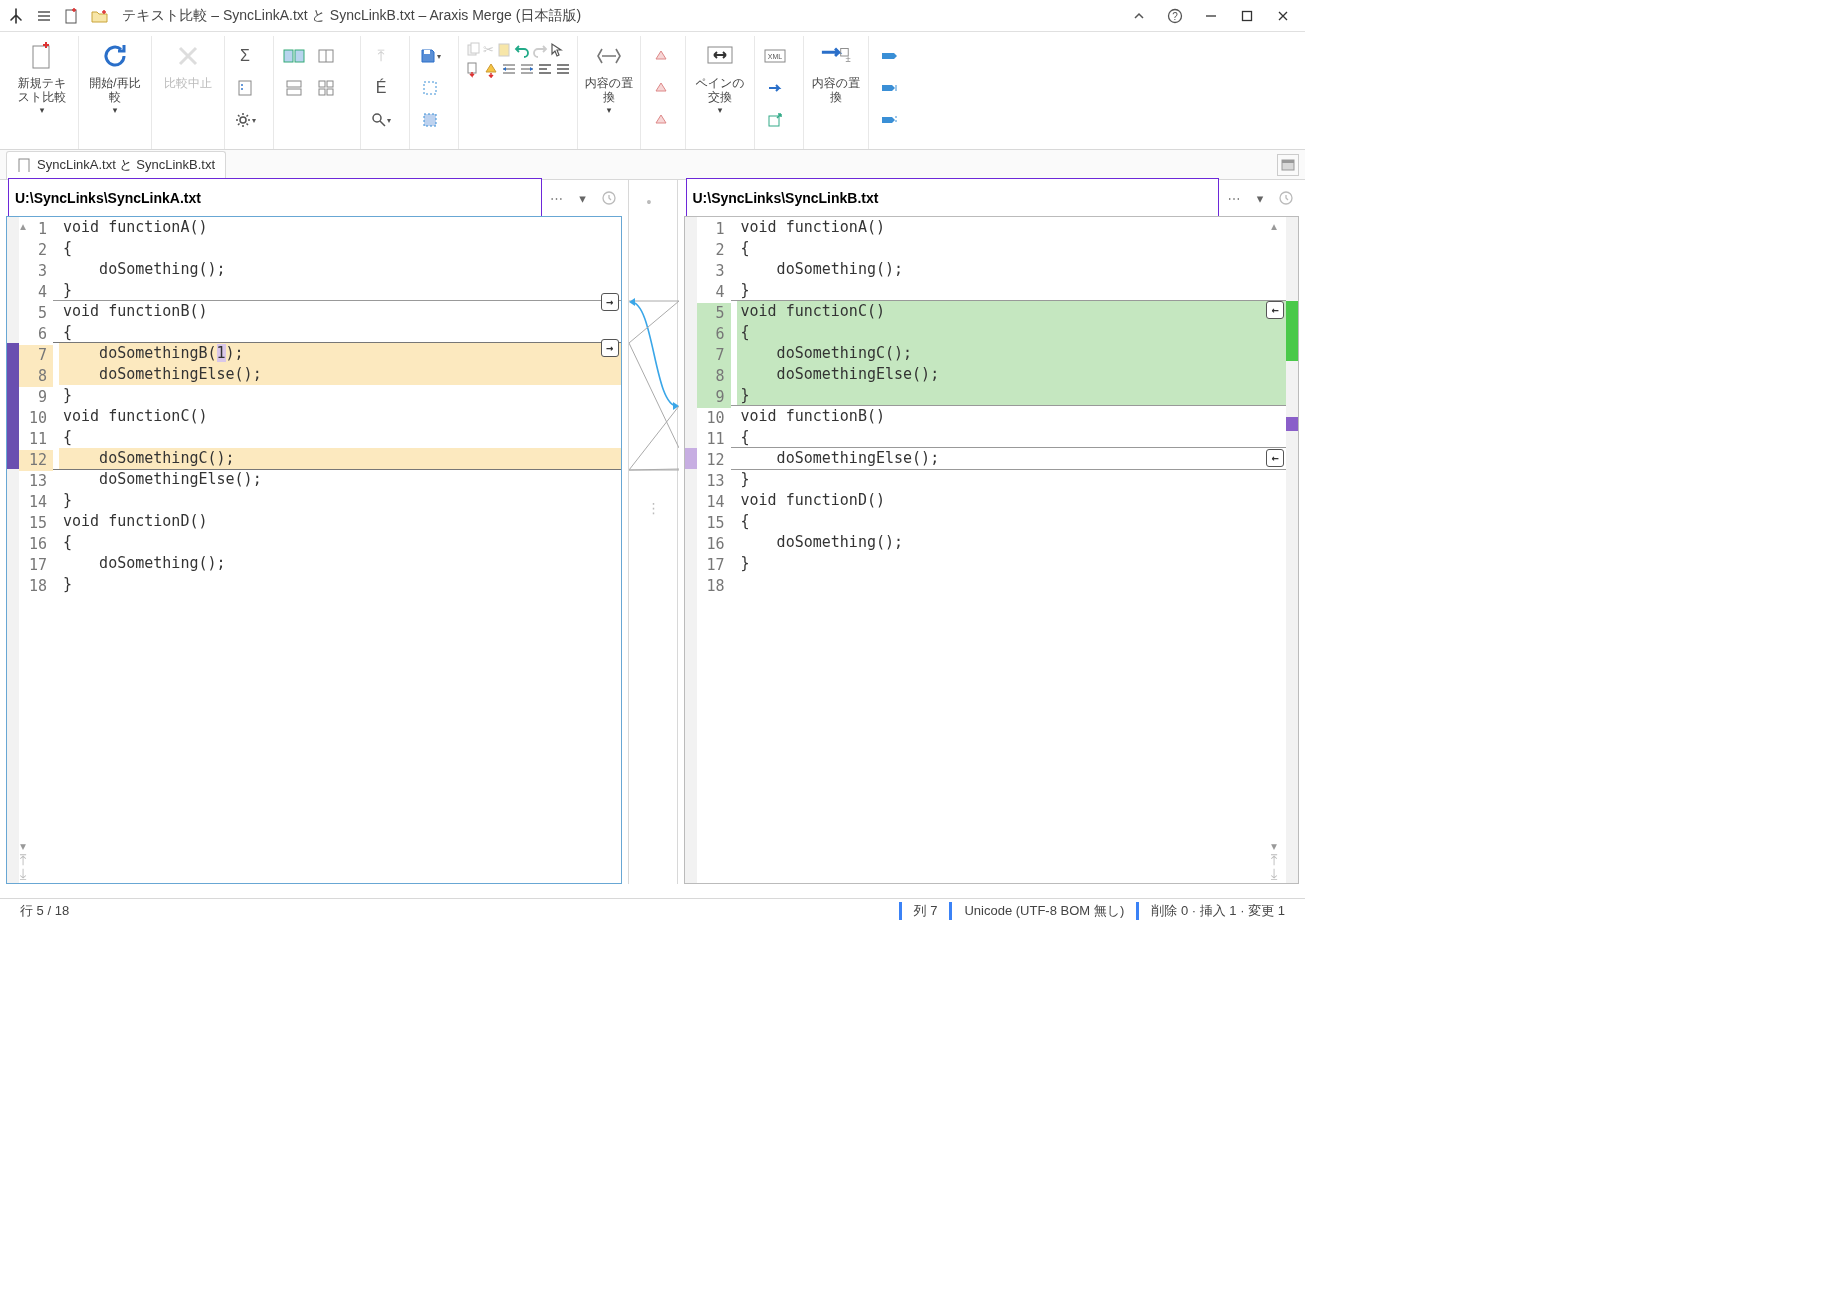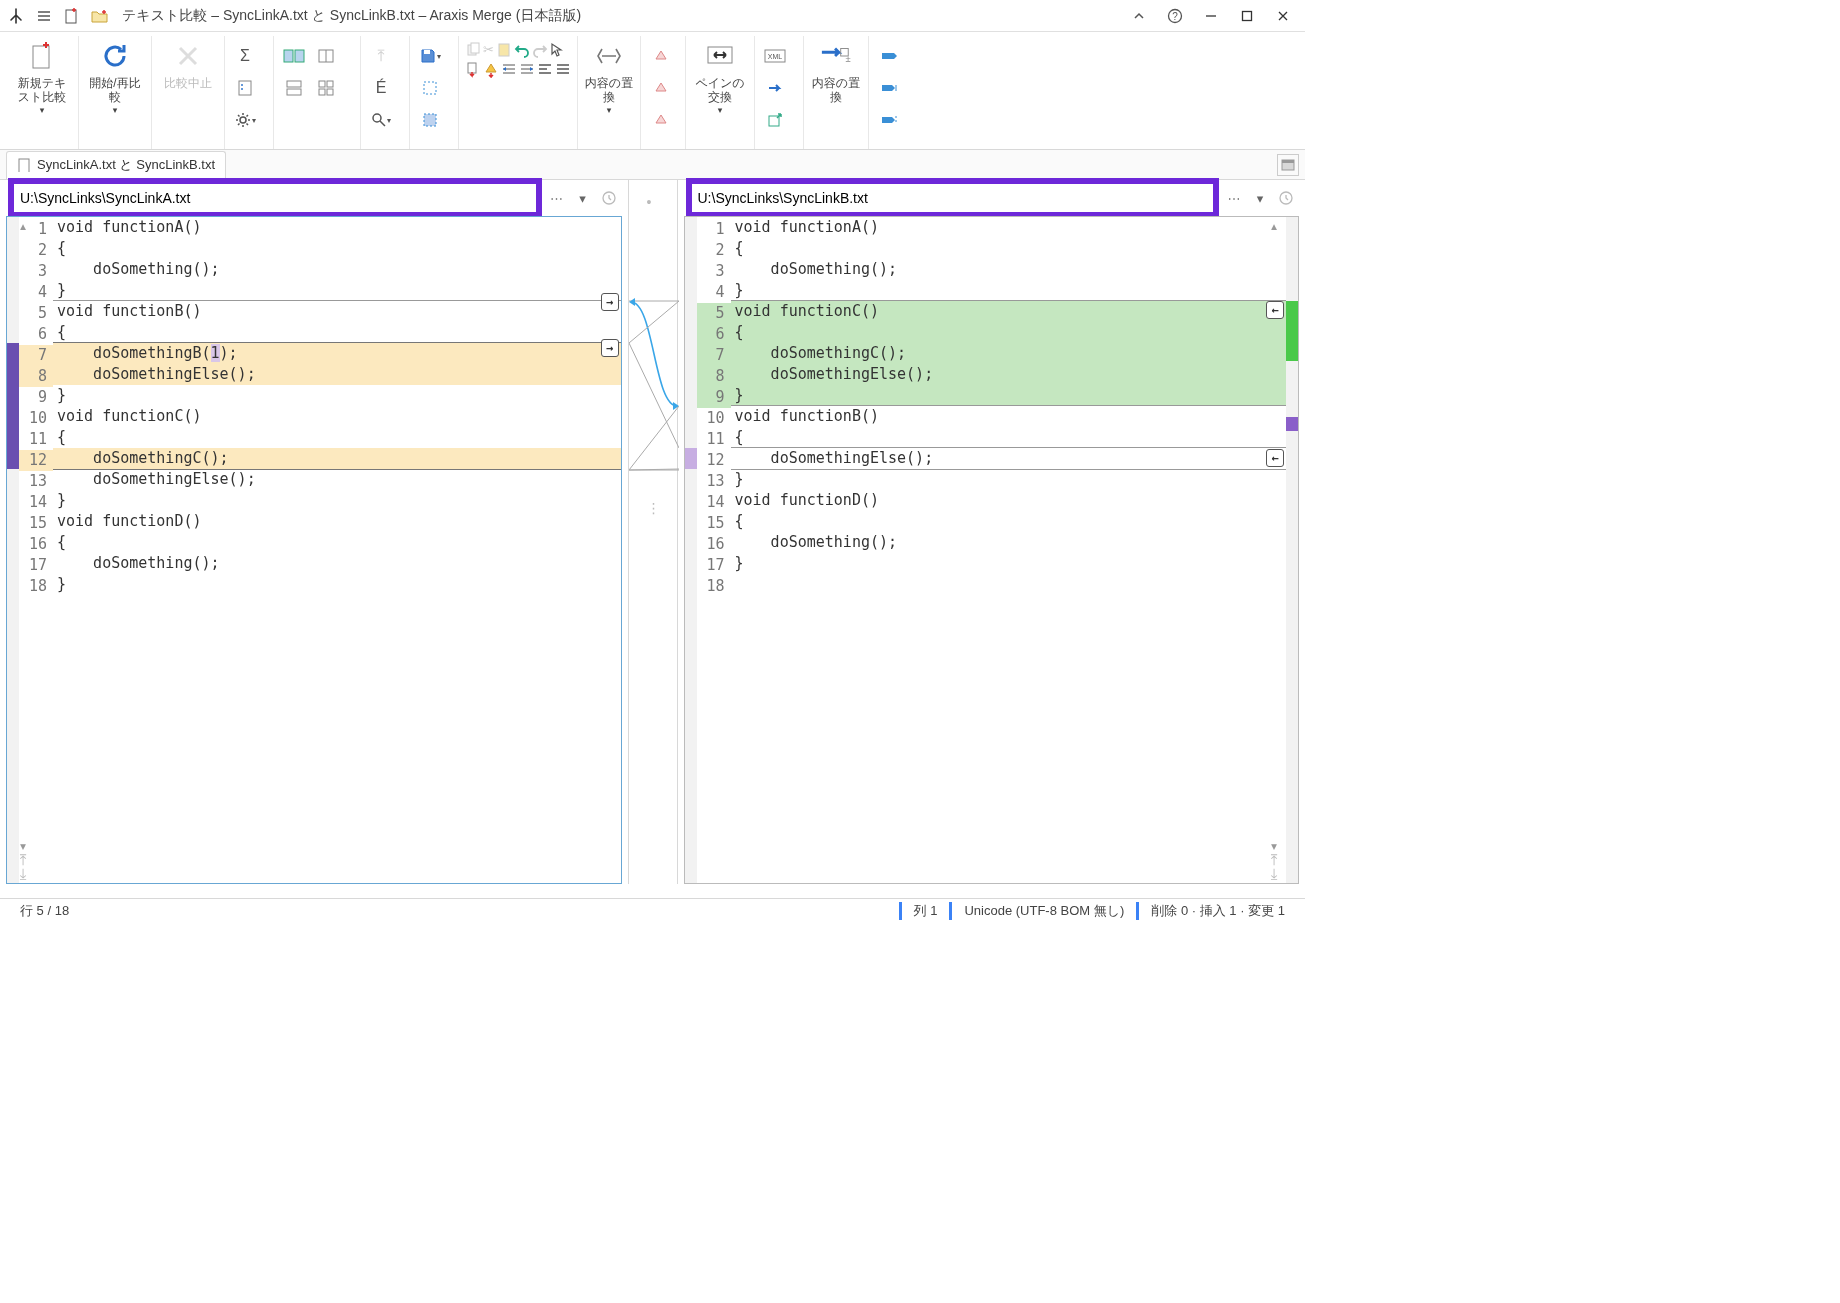--- a/index.html
+++ b/index.html
@@ -20,28 +20,28 @@
 .rrow { display:flex; gap:2px; }
 .tabstrip { height:30px; border-bottom:1px solid #d8d8d8; display:flex; align-items:center; padding:0 6px; background:#fafafa;}
 .tabstrip .tab { display:flex; align-items:center; height:28px; padding:0 10px; border:1px solid #d8d8d8; border-bottom:none; background:#fff; font-size:13px; border-radius:3px 3px 0 0;}
 .tabstrip .tab .ticon2 { width:14px; height:14px; margin-right:6px; }
 .tabstrip .spacer { flex:1; }
 .tabstrip .tabicon { width:22px; height:22px; display:flex; align-items:center; justify-content:center; border:1px solid #ccc; margin-left:4px;}
 .compare { display:flex; height:704px; }
 .side { flex:1; display:flex; flex-direction:column; }
 .center { width:50px; position:relative; border-left:1px solid #d8d8d8; border-right:1px solid #d8d8d8;}
 .pathbar { height:36px; display:flex; align-items:center; padding:6px 8px; }
-.pathbar input { flex:1; height:40px; border:6px solid #6d28d9; padding:2px 6px; font-size:14px; background:#fff;}
+.pathbar input { flex:1; height:40px; border:1px solid #6d28d9; padding:2px 6px; font-size:14px; background:#fff;font-weight:bold;}
 .pathbar .pbtn { width:22px; height:22px; display:flex; align-items:center; justify-content:center; margin-left:4px; color:#666; font-size:13px;}
 .editor { flex:1; display:flex; border:1px solid #68a7d4; margin:0 6px; position:relative; font-family:Consolas,Menlo,monospace; font-size:15px; background:#fff;}
 .editor.right { border-color:#bbb;}
 .gutter { width:34px; background:#fff; text-align:right; color:#777; padding-top:2px;}
 .gutter .ln { height:21px; line-height:21px; padding-right:6px;}
 .code { flex:1; position:relative; }
-.code .line { height:21px; line-height:21px; white-space:pre; padding-left:4px;}
+.code .line { height:21px; line-height:21px; white-space:pre; padding-left:4px;margin-left:6px;}
 .stripe { width:12px; background:#f2f2f2; position:relative;}
 .stripe .mk { position:absolute; left:0; width:12px; }
 .hl-green { background:#c5e7c0; }
 .hl-yellow { background:#fce9bf; }
 .hl-change { background:#d9c7e8; }
 .block-border { border-top:1px solid #999; border-bottom:1px solid #999; position:absolute; left:0; right:0;}
 .mergebtn { position:absolute; width:18px; height:18px; border:1.5px solid #555; border-radius:3px; background:#fff; display:flex; align-items:center; justify-content:center; font-size:12px; font-weight:bold; color:#333;}
 .arrow-scroll { position:absolute; left:6px; width:20px; height:14px; display:flex; align-items:center; justify-content:center; color:#999;}
 .statusbar { height:24px; border-top:1px solid #d8d8d8; display:flex; align-items:center; padding:0 8px; font-size:13px; color:#444;}
 .statusbar .seg { padding:0 12px; border-left:3px solid #3b82f6;}
@@ -561,16 +561,16 @@
       <div class="arrow-scroll" style="bottom:16px;left:auto;right:14px;color:#bbb">⤒</div>
       <div class="arrow-scroll" style="bottom:2px;left:auto;right:14px;color:#bbb">⤓</div>
     </div>
   </div>
 </div>
 
 <div style="height:14px"></div>
 
 <div class="statusbar">
   <div class="seg">行 5 / 18</div>
-  <div class="seg">列 1</div>
+  <div class="seg">列 7</div>
   <div class="seg">Unicode (UTF-8 BOM 無し)</div>
   <div class="seg">削除 0 · 挿入 1 · 変更 1</div>
 </div>
 
 </body></html>

